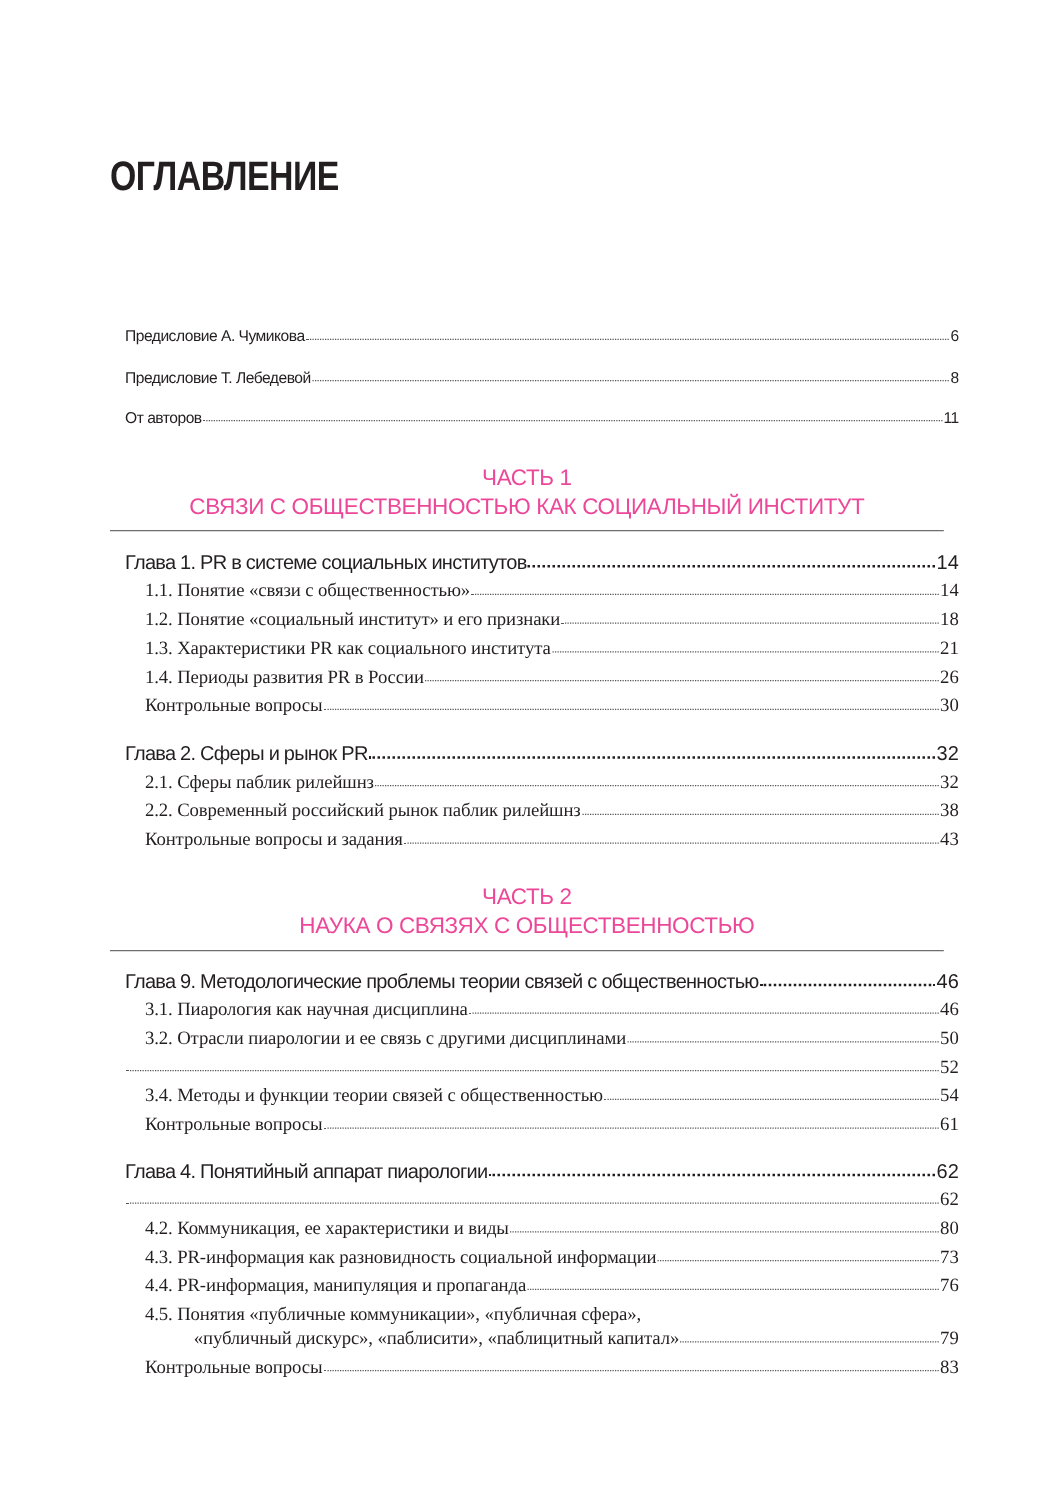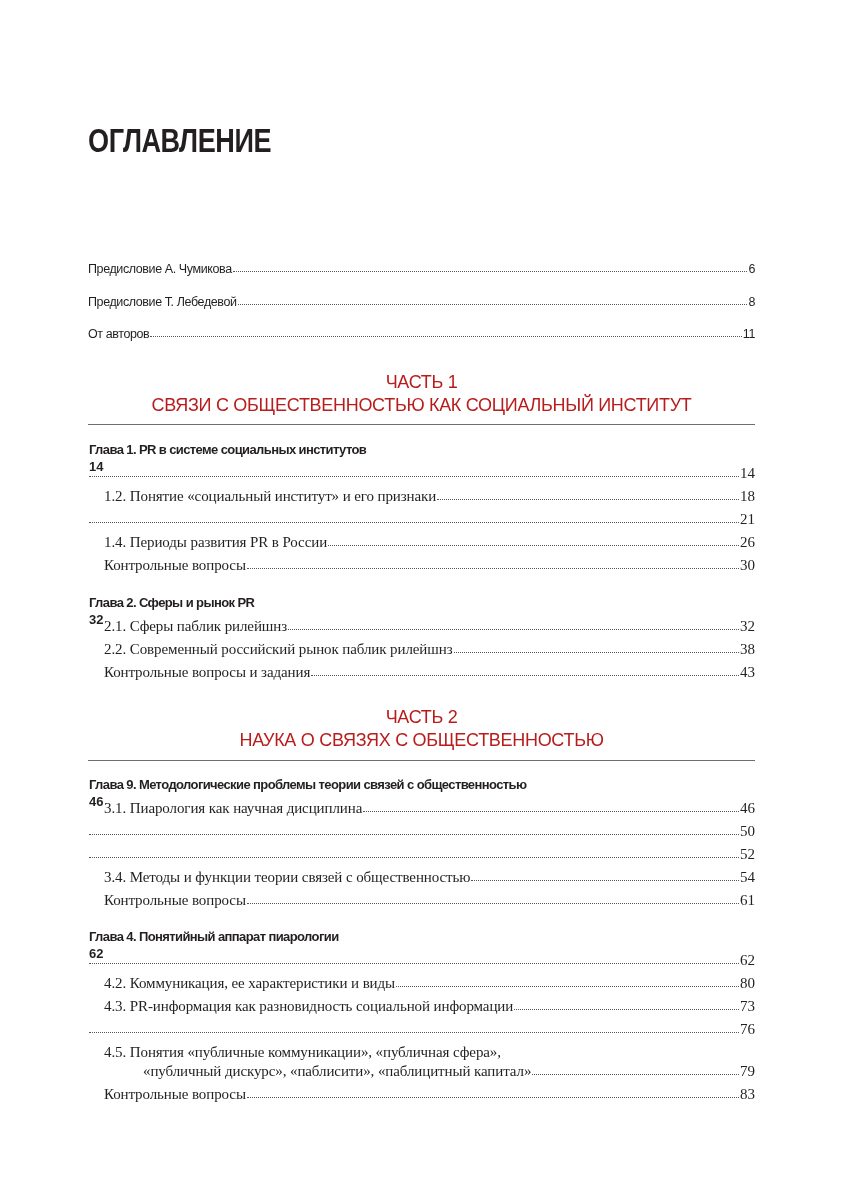--- a/index.html
+++ b/index.html
@@ -5,43 +5,43 @@
     html, body { margin: 0; padding: 0; background: #ffffff; }
     body { width: 849px; height: 1200px; position: relative; overflow: hidden; color: #231f20; }
     .page { position: absolute; left: 88px; top: 0; width: 667px; }
     .title {
       position: absolute; left: 0; top: 122px;
       font-family: "Liberation Sans", sans-serif; font-weight: bold;
       font-size: 33px; letter-spacing: -0.5px; transform: scaleX(0.82); transform-origin: left top;
       color: #231f20; margin: 0;
     }
     .entry {
-      position: absolute; left: 0; width: 667px; display: flex; align-items: baseline;
+      position: absolute; left: 12px; width: 667px; display: flex; align-items: baseline;
       white-space: nowrap; overflow: hidden;
     }
     .entry .label { flex: 0 0 auto; }
     .entry .dots {
       flex: 1 1 auto; overflow: hidden; margin: 0 1px;
       border-bottom: 1px dotted #555; height: 0; align-self: baseline; position: relative; top: -1px;
     }
     .entry .page-num { flex: 0 0 auto; }
     .front {
       font-family: "Liberation Sans", sans-serif; font-size: 13px;
       transform-origin: left top;
     }
     .front .label, .front .page-num { font-size: 12.5px; letter-spacing: -0.4px; }
-    .chapter { font-family: "Liberation Sans", sans-serif; font-weight: bold; font-size: 13px; flex-direction: column; }
+    .chapter { font-family: "Liberation Sans", sans-serif; font-weight: normal; font-size: 16px; }
     .chapter .label { letter-spacing: -0.6px; }
     .chapter .dots { border-bottom: 2px dotted #231f20; }
     .section { font-family: "Liberation Serif", serif; font-size: 15px; }
     .section .label { padding-left: 16px; letter-spacing: -0.1px; }
     .section.wrap-cont .label { padding-left: 55px; }
     .part-head {
       position: absolute; left: 0; width: 667px; text-align: center;
-      font-family: "Liberation Sans", sans-serif; font-size: 18px; color: #b91c1c;
+      font-family: "Liberation Sans", sans-serif; font-size: 18px; color: #ec4899;
       letter-spacing: -0.3px; line-height: 23px;
     }
     .rule { position: absolute; left: 0; width: 667px; height: 0; border-top: 1.5px solid #6d6e71; }
   </style>
 </head>
 <body>
 
 <div class="page">
 
   <h1 class="title">ОГЛАВЛЕНИЕ</h1>
@@ -67,29 +67,31 @@
     <div>СВЯЗИ С ОБЩЕСТВЕННОСТЬЮ КАК СОЦИАЛЬНЫЙ ИНСТИТУТ</div>
   </div>
   <div class="rule" style="top:424px"></div>
 
   <div class="entry chapter" style="top:442px">
     <span class="label">Глава 1. PR в системе социальных институтов</span>
     <span class="dots"></span>
     <span class="page-num">14</span>
   </div>
   <div class="entry section" style="top:465px">
+    <span class="label">1.1. Понятие «связи с общественностью»</span>
     <span class="dots"></span>
     <span class="page-num">14</span>
   </div>
   <div class="entry section" style="top:488px">
     <span class="label">1.2. Понятие «социальный институт» и его признаки</span>
     <span class="dots"></span>
     <span class="page-num">18</span>
   </div>
   <div class="entry section" style="top:511px">
+    <span class="label">1.3. Характеристики PR как социального института</span>
     <span class="dots"></span>
     <span class="page-num">21</span>
   </div>
   <div class="entry section" style="top:534px">
     <span class="label">1.4. Периоды развития PR в России</span>
     <span class="dots"></span>
     <span class="page-num">26</span>
   </div>
   <div class="entry section" style="top:557px">
     <span class="label">Контрольные вопросы</span>
@@ -128,20 +130,21 @@
     <span class="label">Глава 9. Методологические проблемы теории связей с общественностью</span>
     <span class="dots"></span>
     <span class="page-num">46</span>
   </div>
   <div class="entry section" style="top:800px">
     <span class="label">3.1. Пиарология как научная дисциплина</span>
     <span class="dots"></span>
     <span class="page-num">46</span>
   </div>
   <div class="entry section" style="top:823px">
+    <span class="label">3.2. Отрасли пиарологии и ее связь с другими дисциплинами</span>
     <span class="dots"></span>
     <span class="page-num">50</span>
   </div>
   <div class="entry section" style="top:846px">
     <span class="dots"></span>
     <span class="page-num">52</span>
   </div>
   <div class="entry section" style="top:869px">
     <span class="label">3.4. Методы и функции теории связей с общественностью</span>
     <span class="dots"></span>
@@ -166,20 +169,21 @@
     <span class="label">4.2. Коммуникация, ее характеристики и виды</span>
     <span class="dots"></span>
     <span class="page-num">80</span>
   </div>
   <div class="entry section" style="top:998px">
     <span class="label">4.3. PR-информация как разновидность социальной информации</span>
     <span class="dots"></span>
     <span class="page-num">73</span>
   </div>
   <div class="entry section" style="top:1021px">
+    <span class="label">4.4. PR-информация, манипуляция и пропаганда</span>
     <span class="dots"></span>
     <span class="page-num">76</span>
   </div>
   <div class="entry section wrap-first" style="top:1044px">
     <span class="label">4.5. Понятия «публичные коммуникации», «публичная сфера»,</span>
   </div>
   <div class="entry section wrap-cont" style="top:1063px">
     <span class="label">«публичный дискурс», «паблисити», «паблицитный капитал»</span>
     <span class="dots"></span>
     <span class="page-num">79</span>

